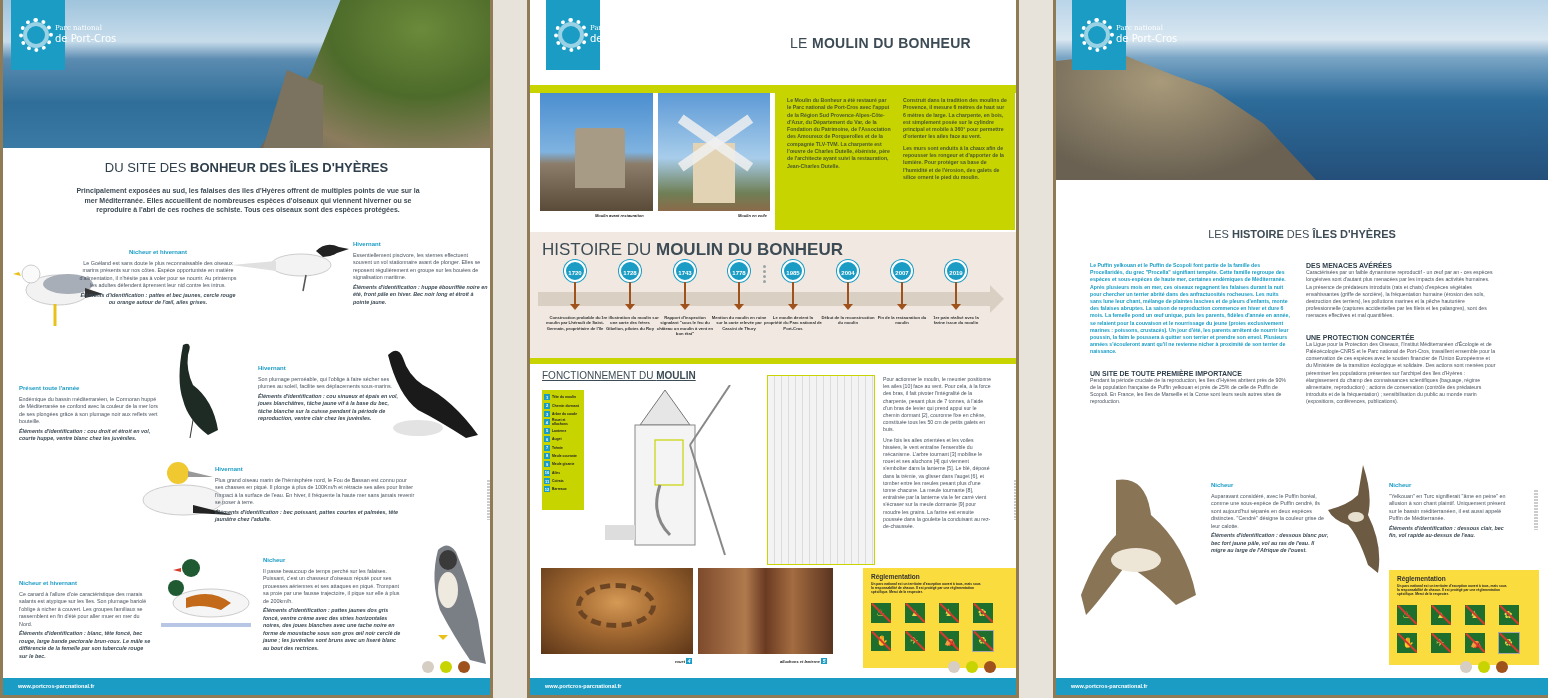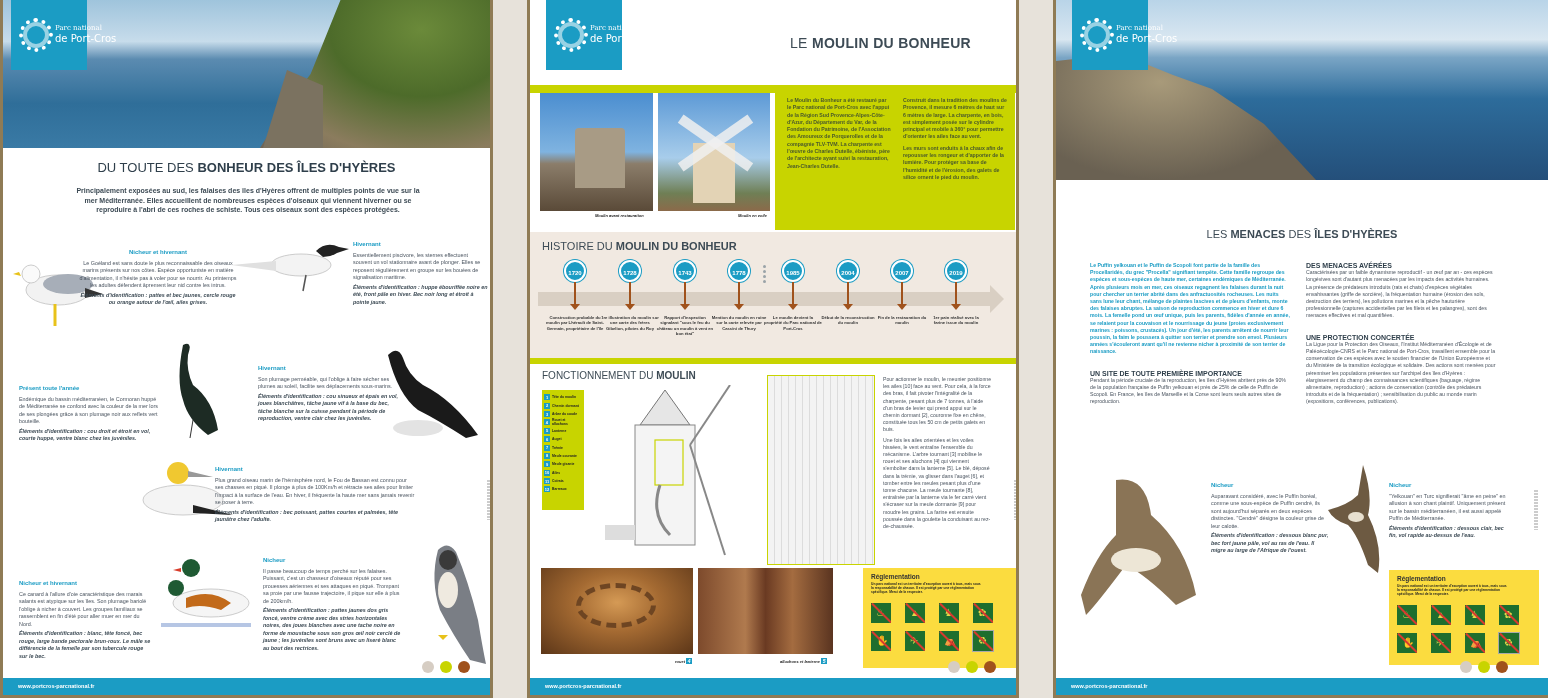--- a/index.html
+++ b/index.html
@@ -12,21 +12,21 @@
   }
   .panel {
     position: absolute; top: 0; height: 698px; background: #fff;
     overflow: hidden;
   }
   #p1 { left: 0; width: 493px; border: 3px solid #8f7b55; border-top: none; }
   #p2 { left: 527px; width: 492px; border: 3px solid #8f7b55; border-top: none; }
   #p3 { left: 1053px; width: 495px; border: 3px solid #8f7b55; border-top: none; border-right: none; }
 
   .logo {
-    position: absolute; top: 0; left: 8px; width: 76px; height: 70px; background: #1b9cc4; z-index: 3;
+    position: absolute; top: 0; left: 8px; width: 54px; height: 70px; background: #1b9cc4; z-index: 3;
   }
   .logo .spiral {
     position: absolute; left: 8px; top: 18px; width: 34px; height: 34px; border-radius: 50%;
     border: 4px dotted #fff; box-shadow: inset 0 0 0 4px rgba(255,255,255,.55);
   }
   .logo .t1 { position: absolute; left: 44px; top: 24px; font-family: "DejaVu Serif", serif; font-size: 7px; color: #fff; white-space: nowrap; }
   .logo .t2 { position: absolute; left: 44px; top: 33px; font-family: "DejaVu Sans", sans-serif; font-size: 10px; color: #fff; white-space: nowrap; }
 
   
   .hero1 {
@@ -59,33 +59,33 @@
   
   .title2 { position: absolute; top: 35px; left: 260px; font-size: 14px; color: #3d4b55; letter-spacing: .3px; }
   .limeband { position: absolute; top: 85px; left: 0; width: 100%; height: 8px; background: #c8d400; }
   .photo { position: absolute; }
   .caption { position: absolute; font-size: 4px; font-weight: 700; font-style: italic; color: #222; }
   .lime-box { position: absolute; left: 245px; top: 90px; width: 240px; height: 140px; background: #c8d400; }
   .lime-box .col { position: absolute; top: 7px; width: 105px; font-size: 5.2px; line-height: 7.3px; font-weight: 700; color: #4a5a2a; }
   .lime-box .col p { margin-bottom: 4px; }
 
   .hist { position: absolute; left: 0; top: 232px; width: 100%; height: 126px; background: #f1e9e1; }
-  .hist .h { position: absolute; left: 12px; top: 8px; font-size: 11px; color: #3d4b55; }
+  .hist .h { position: absolute; left: 12px; top: 8px; font-size: 17px; color: #3d4b55; }
   .hist .arrow { position: absolute; left: 8px; top: 60px; width: 452px; height: 14px; background: #d9cfc3; }
   .hist .arrowhead { position: absolute; left: 460px; top: 53px; width: 0; height: 0; border-top: 14px solid transparent; border-bottom: 14px solid transparent; border-left: 14px solid #d9cfc3; }
   .ev { position: absolute; top: 28px; width: 58px; text-align: center; }
   .ev .yr { width: 22px; height: 22px; border-radius: 50%; background: #1b9cc4; color: #fff; font-size: 6px; font-weight: 700; line-height: 22px; margin: 0 auto; border: 2px solid #fff; box-shadow: 0 0 0 1px #1b9cc4; }
   .ev .stem { width: 1.5px; height: 22px; background: #a0521c; margin: 0 auto; }
   .ev .tri { width: 0; height: 0; border-left: 5px solid transparent; border-right: 5px solid transparent; border-top: 6px solid #a0521c; margin: 0 auto; }
   .ev .txt { font-size: 4.2px; line-height: 5.4px; font-weight: 700; color: #333; margin-top: 5px; }
   .ellipsis-dots { position: absolute; left: 233px; top: 33px; width: 4px; }
   .ellipsis-dots i { display: block; width: 3px; height: 3px; background: #9aa3a8; margin-bottom: 2px; border-radius: 50%; }
   .lime2 { position: absolute; left: 0; top: 358px; width: 100%; height: 6px; background: #c8d400; }
 
-  .fonct { position: absolute; left: 12px; top: 370px; font-size: 10px; color: #3d4b55; }
+  .fonct { position: absolute; left: 12px; top: 370px; font-size: 10px; color: #3d4b55; text-decoration: underline; }
   .legend { position: absolute; left: 12px; top: 390px; width: 42px; height: 120px; background: #c8d400; padding: 4px 2px; }
   .legend .li { display: flex; align-items: center; font-size: 3.4px; font-weight: 700; color: #222; margin-bottom: 1.7px; height: 6.7px; }
   .legend .num { background: #1b9cc4; color: #fff; width: 6px; height: 6px; font-size: 4px; display: inline-flex; align-items: center; justify-content: center; margin-right: 2px; }
   .drawing { position: absolute; left: 60px; top: 385px; width: 180px; height: 180px; }
   .zoom-frame { position: absolute; left: 237px; top: 375px; width: 108px; height: 190px; border: 1.5px solid #c8d400; background: repeating-linear-gradient(90deg, #f3f3f3 0, #f3f3f3 6px, #dcdcdc 6px, #dcdcdc 7px); }
   .fonct-text { position: absolute; left: 353px; top: 376px; width: 110px; font-size: 5.2px; line-height: 7.2px; color: #4b5560; }
   .fonct-text p { margin-bottom: 3px; }
   .badge { display: inline-block; background: #1b9cc4; color: #fff; font-weight: 700; padding: 0 1.5px; font-size: 5px; }
 
   .regl { position: absolute; background: #fbdc3f; padding: 5px 8px; }
@@ -116,21 +116,21 @@
     <div class="cliff"></div>
     <div class="cliff2"></div>
   </div>
   <div class="logo">
     <div class="spiral"></div>
     <div class="t1">Parc national</div>
     <div class="t2">de Port-Cros</div>
   </div>
 
   <div class="title1">
-    <div><span>DU TOUTE DES </span><b>BONHEUR DES ÎLES D'HYÈRES</b></div>
+    <div><span>DU SITE DES </span><b>BONHEUR DES ÎLES D'HYÈRES</b></div>
   </div>
   <div class="intro1">Principalement exposées au sud, les falaises des îles d'Hyères offrent de multiples points de vue sur la mer Méditerranée. Elles accueillent de nombreuses espèces d'oiseaux qui viennent hiverner ou se reproduire à l'abri de ces roches de schiste. Tous ces oiseaux sont des espèces protégées.</div>
 
   <svg class="bird" style="left:10px;top:250px" width="90" height="80">
     <ellipse cx="45" cy="40" rx="32" ry="15" fill="#f2f2f2" stroke="#ccc"></ellipse>
     <ellipse cx="55" cy="34" rx="25" ry="10" fill="#a7aeb8"></ellipse>
     <circle cx="18" cy="24" r="9" fill="#fafafa" stroke="#ccc"></circle>
     <polygon points="6,22 0,24 8,26" fill="#e8c21a"></polygon>
     <line x1="42" y1="54" x2="42" y2="76" stroke="#e8c21a" stroke-width="3"></line>
     <polygon points="72,38 90,44 72,48" fill="#333"></polygon>
@@ -434,21 +434,21 @@
 <div class="panel" id="p3">
   <div class="hero3">
     <div class="rock"></div>
   </div>
   <div class="logo" style="left:16px">
     <div class="spiral"></div>
     <div class="t1">Parc national</div>
     <div class="t2">de Port-Cros</div>
   </div>
 
-  <div class="title3"><span>LES </span><b>MENACES</b><span> DES </span><b>ÎLES D'HYÈRES</b></div>
+  <div class="title3"><span>LES </span><b>HISTOIRE</b><span> DES </span><b>ÎLES D'HYÈRES</b></div>
 
   <div class="col3a">
     <div class="blue">Le Puffin yelkouan et le Puffin de Scopoli font partie de la famille des Procellaridés, du grec "Procella" signifiant tempête. Cette famille regroupe des espèces et sous-espèces de haute mer, certaines endémiques de Méditerranée. Après plusieurs mois en mer, ces oiseaux regagnent les falaises durant la nuit pour chercher un terrier abrité dans des anfractuosités rocheuses. Les nuits sans lune leur chant, mélange de plaintes lascives et de pleurs d'enfants, monte des falaises abruptes. La saison de reproduction commence en hiver et dure 6 mois. La femelle pond un œuf unique, puis les parents, fidèles d'année en année, se relaient pour la couvaison et le nourrissage du jeune (proies exclusivement marines : poissons, crustacés). Un jour d'été, les parents arrêtent de nourrir leur poussin, la faim le poussera à quitter son terrier et prendre son envol. Plusieurs années s'écouleront avant qu'il ne revienne nicher à proximité de son terrier de naissance.</div>
     <h4>UN SITE DE TOUTE PREMIÈRE IMPORTANCE</h4>
     <div style="color:#4b5560">Pendant la période cruciale de la reproduction, les îles d'Hyères abritent près de 90% de la population française de Puffin yelkouan et près de 25% de celle de Puffin de Scopoli. En France, les îles de Marseille et la Corse sont leurs seuls autres sites de reproduction.</div>
   </div>
   <div class="col3b">
     <h4>DES MENACES AVÉRÉES</h4>
     <div>Caractérisées par un faible dynamisme reproductif - un œuf par an - ces espèces longévives sont d'autant plus menacées par les impacts des activités humaines. La présence de prédateurs introduits (rats et chats) d'espèces végétales envahissantes (griffe de sorcière), la fréquentation humaine (érosion des sols, destruction des terriers), les pollutions marines et la pêche hauturière professionnelle (captures accidentelles par les filets et les palangres), sont des menaces effectives et mal quantifiées.</div>
     <h4>UNE PROTECTION CONCERTÉE</h4>

